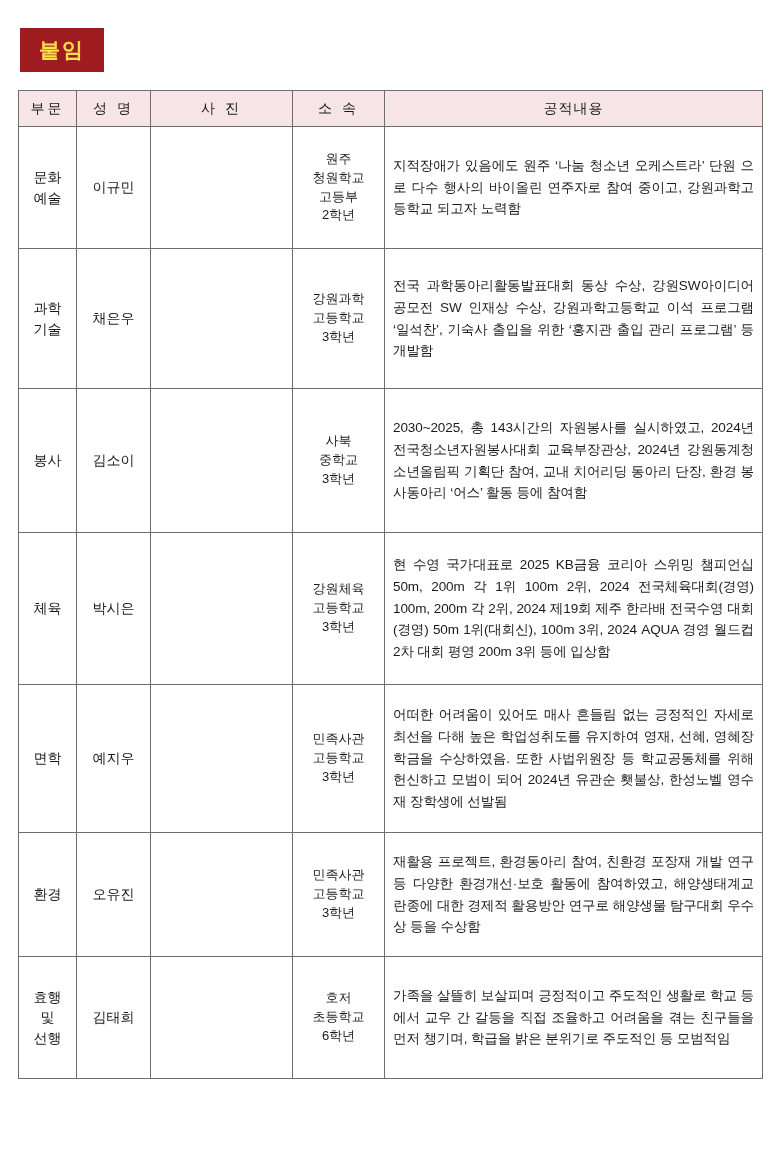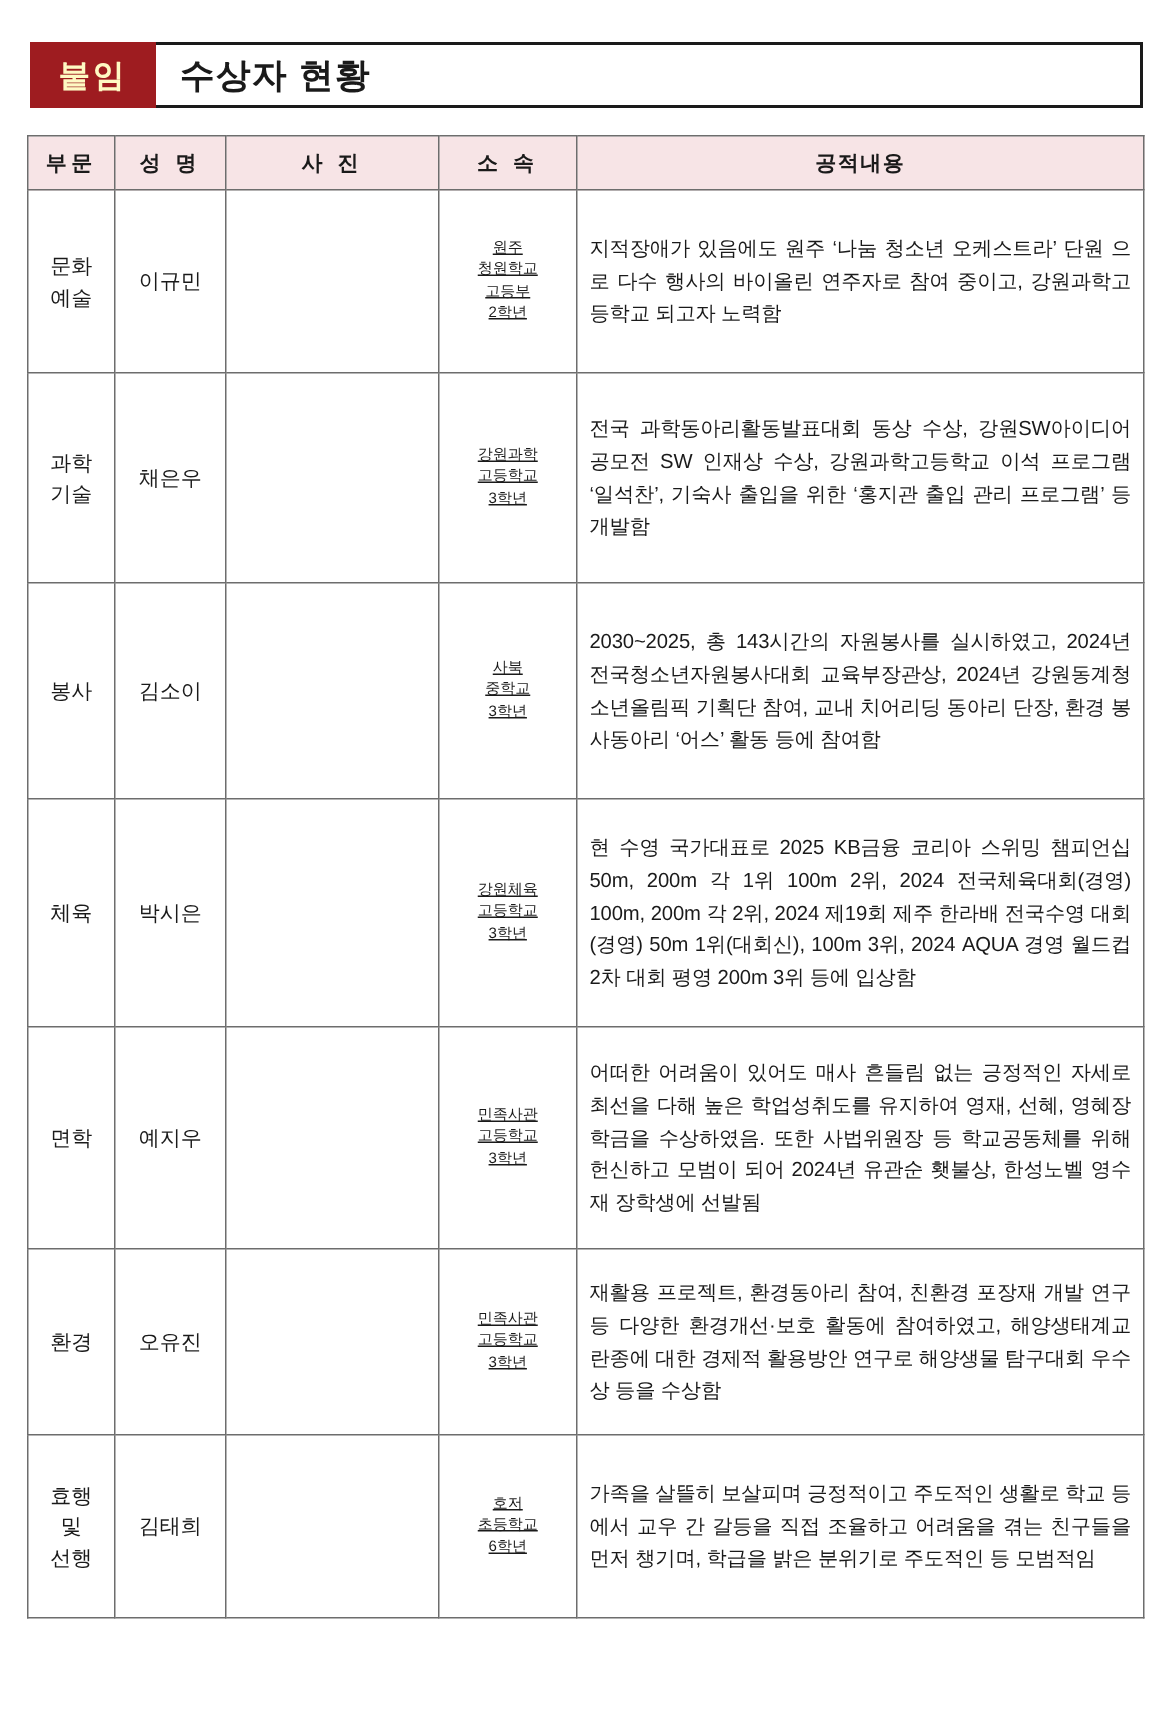--- a/index.html
+++ b/index.html
@@ -25,21 +25,21 @@
   .title-row {
     display: flex;
     align-items: stretch;
     height: 44px;
     margin-bottom: 18px;
     padding-left: 2px;
   }
   .badge {
     width: 84px;
     background: #9e1c20;
-    color: #fef9c3;
+    color: #fde047;
     font-size: 21px;
     font-weight: bold;
     display: flex;
     align-items: center;
     justify-content: center;
     letter-spacing: 2px;
   }
   .title-box {
     flex: 1;
     border: 2px solid #1a1a1a;
@@ -64,32 +64,32 @@
   table.award col.c-detail   { width: 378px; }
 
   table.award th, table.award td {
     border: 1px solid #6d6d6d;
     vertical-align: middle;
   }
   thead th {
     background: #f7e4e6;
     height: 36px;
     font-size: 14px;
-    font-weight: bold;
+    font-weight: normal;
     letter-spacing: 3px;
     color: #1a1a1a;
   }
   thead th.detail-head { letter-spacing: 1px; margin-top: 43px; }
 
   td.category, td.name, td.school {
     text-align: center;
     font-size: 14px;
     line-height: 1.45;
   }
-  td.school { font-size: 10px; text-decoration: underline; }
+  td.school { font-size: 13px; }
   td.photo {
     padding: 0;
     text-align: center;
     background: #ffffff;
   }
   td.detail {
     font-size: 13.5px;
     line-height: 1.62;
     padding: 6px 8px 6px 8px;
     text-align: justify;
@@ -176,21 +176,20 @@
     position: relative;
   }
 </style>
 </head>
 <body>
 
 <div class="page">
 
   <div class="title-row">
     <div class="badge">붙임</div>
-    <div class="title-box">수상자 현황</div>
   </div>
 
   <table class="award">
     <colgroup>
       <col class="c-category">
       <col class="c-name">
       <col class="c-photo">
       <col class="c-school">
       <col class="c-detail">
     </colgroup>

